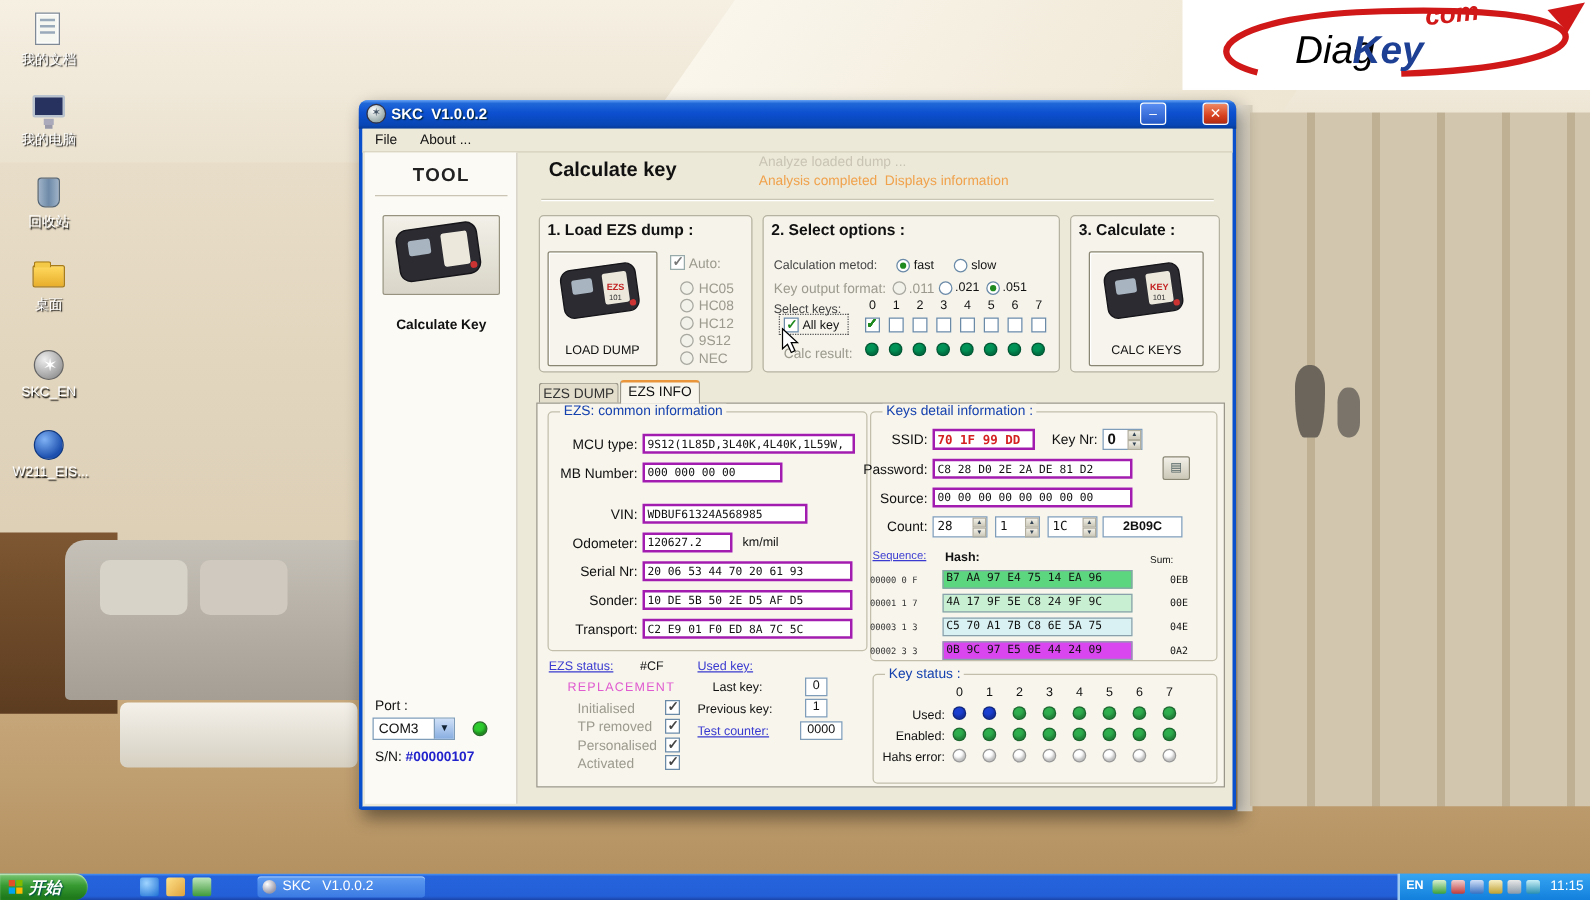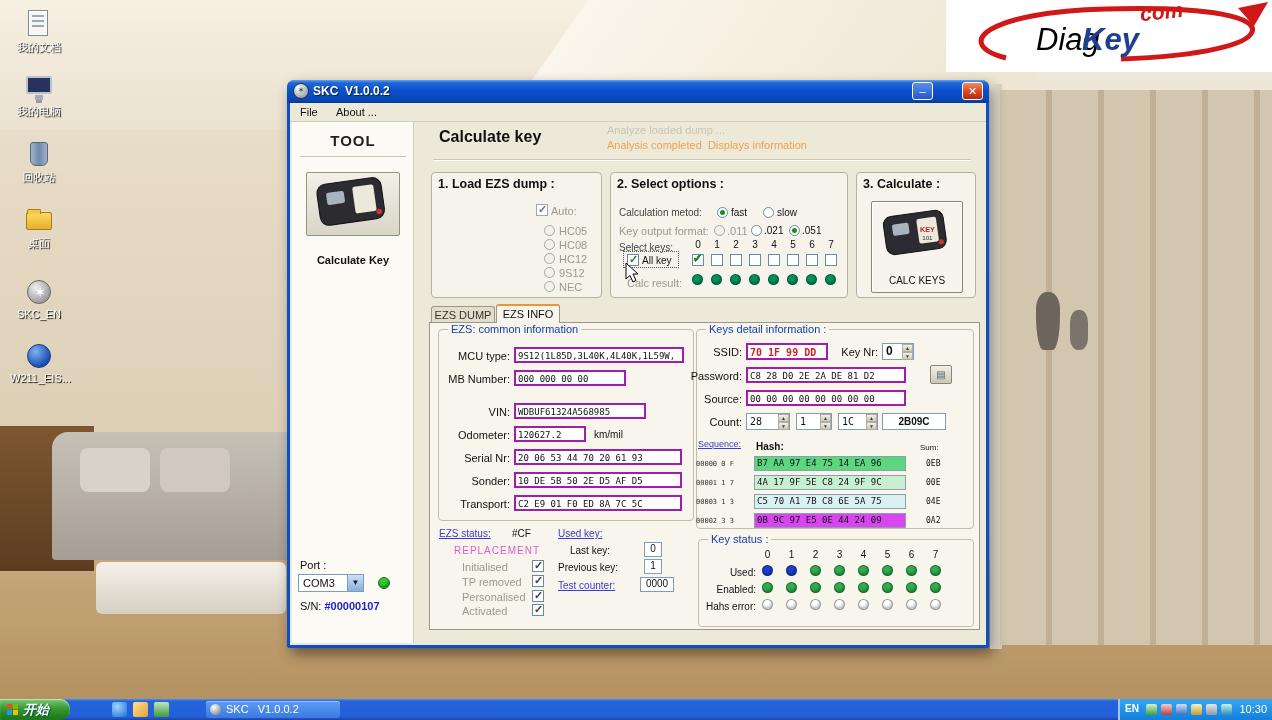--- a/index.html
+++ b/index.html
@@ -110,21 +110,21 @@
   .link{font-size:10px;color:#3a3ad0;text-decoration:underline}
   .mini{position:absolute;background:#fff;border:1px solid #7f9db9;font-size:10px;text-align:center;line-height:12px}
   .spin{position:absolute;display:flex;background:#fff;border:1px solid #7f9db9;height:17px}
   .spin .v{flex:1;font-family:"DejaVu Sans Mono",monospace;font-size:10px;line-height:15px;padding-left:3px}
   .spin .v.b{font-weight:bold;font-family:"Liberation Sans",sans-serif;font-size:12px;line-height:14px}
   .spin .ar{width:11px;display:flex;flex-direction:column}
   .spin .ar div{flex:1;background:linear-gradient(#f2f0e8,#ccc8b8);border:1px solid #b2ae9e;font-size:5px;line-height:6px;text-align:center;color:#345}
   .hashrow{position:absolute;left:266px;display:flex;align-items:center}
   .hashrow .seq{width:58px;font-family:"DejaVu Sans Mono",monospace;font-size:7px;color:#333}
   .hashrow .hv{width:152px;height:15px;border:1px solid #8aa0aa;font-family:"DejaVu Sans Mono",monospace;font-size:9px;line-height:13px;padding:0 2px}
-  .hashrow .sum{margin-left:20px;font-size:8px;font-family:"DejaVu Sans Mono",monospace}
+  .hashrow .sum{margin-left:30px;font-size:8px;font-family:"DejaVu Sans Mono",monospace}
   .kslbl{position:absolute;font-size:10px;text-align:right;width:56px}
 
   
   .cursor{left:625px;top:262px;width:15px;height:22px;z-index:50}
 
   
   .taskbar{left:0;top:699px;width:1272px;height:21px;background:linear-gradient(180deg,#4a94f4 0%,#2563dc 10%,#2360d8 85%,#1a44a8 100%);z-index:40}
   .startbtn{position:absolute;left:0;top:0;width:70px;height:21px;border-radius:0 10px 10px 0;background:linear-gradient(180deg,#7cc877 0%,#379a31 45%,#1f7a1b 90%);color:#fff;font-weight:bold;font-style:italic;font-size:13px;text-shadow:1px 1px 1px #054;box-shadow:inset 0 1px 1px #bfe8bc}
   .startbtn .flag{position:absolute;left:7px;top:5px;width:11px;height:11px;display:grid;grid-template-columns:5px 5px;grid-template-rows:5px 5px;gap:1px}
   .startbtn .flag i{display:block}
@@ -253,20 +253,28 @@
     </div>
 
     <div class="main">
       <div class="hdr">Calculate key</div>
       <div class="st1 pre">Analyze loaded dump ...</div>
       <div class="st2 pre">Analysis completed  Displays information</div>
       <div class="sep"></div>
 
       <div class="gbox" style="left:16px;width:171px">
         <div class="ttl">1. Load EZS dump :</div>
+        <div class="imgbtn" style="left:6px;top:28px;width:88px;height:92px">
+          <svg viewBox="0 0 80 52" width="84" height="54" style="position:absolute;left:1px;top:4px">
+            <use href="#devbody"></use>
+            <text x="50" y="25" text-anchor="middle" font-size="7" font-weight="bold" fill="#c22222">EZS</text>
+            <text x="50" y="33" text-anchor="middle" font-size="6" fill="#333">101</text>
+          </svg>
+          <div class="blbl">LOAD DUMP</div>
+        </div>
         <span class="cb g on" style="left:104px;top:31px"></span>
         <span class="abs glbl" style="left:119px;top:32px">Auto:</span>
         <span class="rb dis" style="left:112px;top:52px"></span>
         <span class="abs glbl" style="left:127px;top:52px">HC05</span>
         <span class="rb dis" style="left:112px;top:66px"></span>
         <span class="abs glbl" style="left:127px;top:66px">HC08</span>
         <span class="rb dis" style="left:112px;top:80px"></span>
         <span class="abs glbl" style="left:127px;top:80px">HC12</span>
         <span class="rb dis" style="left:112px;top:94px"></span>
         <span class="abs glbl" style="left:127px;top:94px">9S12</span>
@@ -541,17 +549,17 @@
       <span class="ttxt pre">SKC   V1.0.0.2</span>
     </div>
     <div class="tray">
       <span class="en">EN</span>
       <span class="ti" style="left:26px;background:linear-gradient(180deg,#d8f0d0,#3aa03a)"></span>
       <span class="ti" style="left:41px;background:linear-gradient(180deg,#f0d0d0,#c03a3a)"></span>
       <span class="ti" style="left:56px;background:linear-gradient(180deg,#d0e0f8,#3a70c0)"></span>
       <span class="ti" style="left:71px;background:linear-gradient(180deg,#f8f0c8,#c0a030)"></span>
       <span class="ti" style="left:86px;background:linear-gradient(180deg,#e8e8e8,#8a9aa8)"></span>
       <span class="ti" style="left:101px;background:linear-gradient(180deg,#c8f0f8,#2a90b0)"></span>
-      <span class="time">10:30</span>
+      <span class="time">11:15</span>
     </div>
   </div>
 
 </div>
 
 </body></html>

